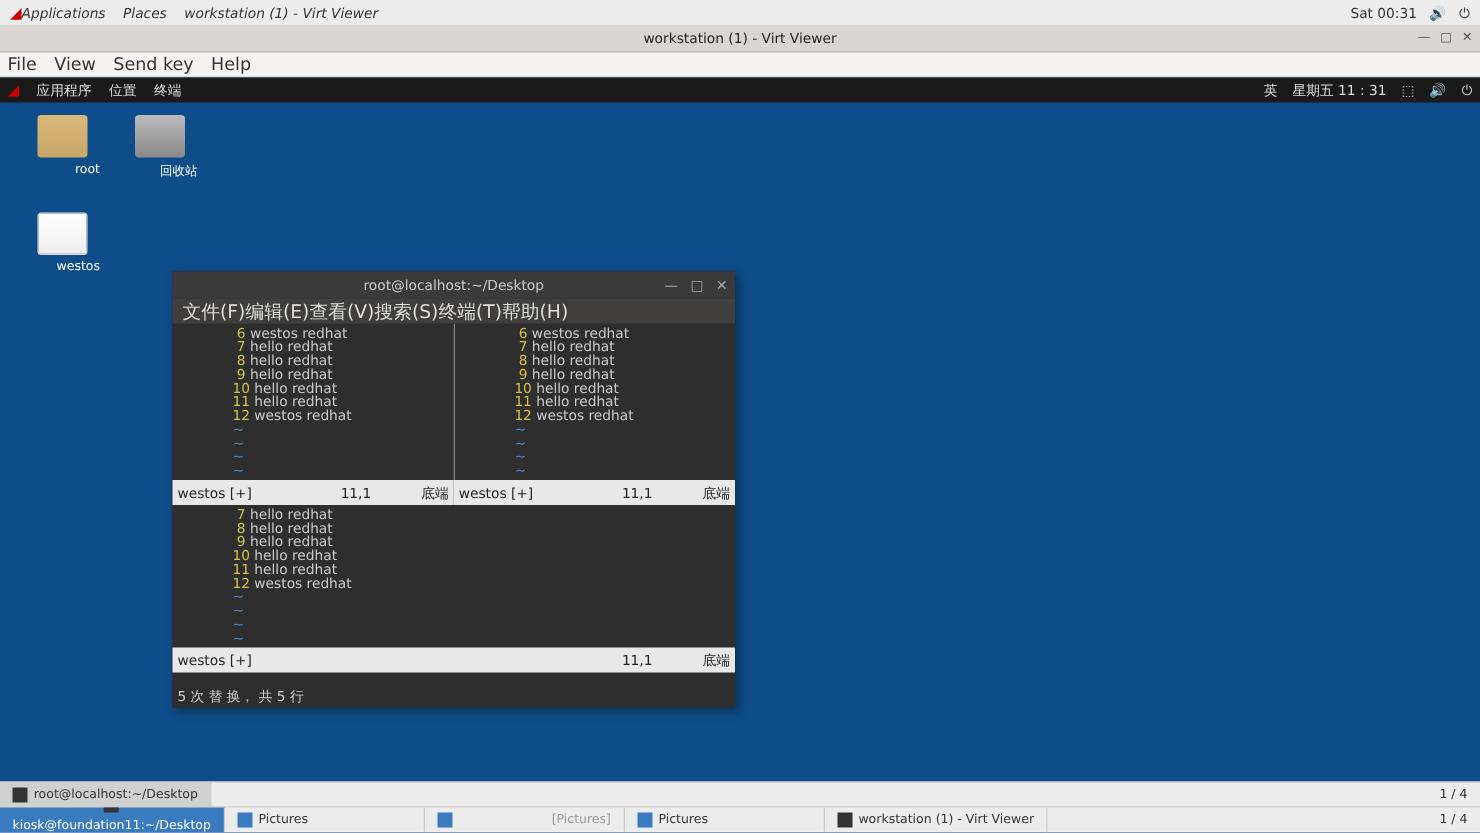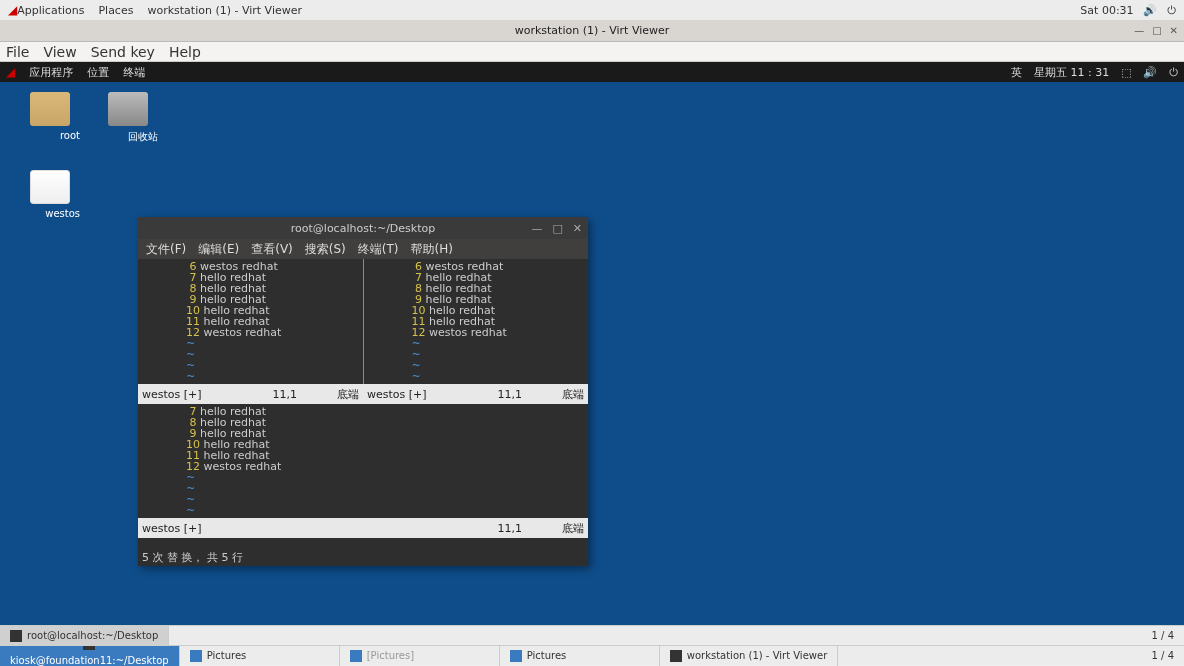--- a/index.html
+++ b/index.html
@@ -1,20 +1,20 @@
 <!DOCTYPE html>
 <html><head>
 <meta charset="utf-8">
 <style>
 * { margin:0; padding:0; box-sizing:border-box; font-family:"DejaVu Sans",sans-serif; }
 body { width:1184px; height:666px; background:#f0f0f0; overflow:hidden; position:relative; }
 
 
 .host-bar { height:20px; background:#ececec; display:flex; align-items:center; font-size:11px; color:#333; padding:0 8px; }
-.host-bar .left { display:flex; gap:14px; }
+.host-bar .left { display:flex; gap:14px;font-style:italic; }
 .host-bar .right { margin-left:auto; display:flex; gap:10px; align-items:center; }
 .red-hat { color:#c00; font-size:12px; }
 
 
 .vv-title { height:22px; background:#d9d6d2; display:flex; align-items:center; justify-content:center; font-size:11px; color:#222; position:relative; border-bottom:1px solid #bbb; }
 .vv-title .btns { position:absolute; right:6px; display:flex; gap:8px; font-size:10px; color:#555; }
 
 
 .vv-menu { height:20px; background:#f5f3f1; display:flex; align-items:center; font-size:14px; color:#333; padding:0 6px; gap:14px; border-bottom:1px solid #ccc; }
 
@@ -30,21 +30,21 @@
 .dicon { position:absolute; width:60px; text-align:right; color:#fff; font-size:10px; }
 .dicon .glyph { width:40px; height:34px; margin:0 auto 4px; display:flex; align-items:center; justify-content:center; font-size:26px; background:rgba(255,255,255,0.05); border-radius:3px; }
 .folder { background:linear-gradient(#d8b878,#c9a668)!important; border-radius:2px; }
 .trash { background:linear-gradient(#bbb,#888)!important; border-radius:50% 50% 20% 20%; }
 .textfile { background:linear-gradient(#fff,#eee)!important; border:1px solid #ddd; }
 
 
 .term-win { position:absolute; left:138px; top:155px; width:450px; background:#2e2e2e; box-shadow:3px 3px 8px rgba(0,0,0,0.4); }
 .term-title { height:22px; background:#3a3a3a; display:flex; align-items:center; justify-content:center; color:#ccc; font-size:11px; position:relative; }
 .term-title .wbtns { position:absolute; right:6px; display:flex; gap:10px; color:#aaa; font-size:11px; }
-.term-menu { height:20px; background:#403f3e; display:flex; align-items:center; gap:12px; padding:0 8px; color:#ddd; font-size:12px; }
+.term-menu { height:20px; background:#403f3e; display:flex; align-items:center; padding:0 8px; color:#ddd; font-size:15px; }
 .term-body { background:#2e2e2e; font-family:"DejaVu Sans Mono",monospace; font-size:11px; line-height:11px; color:#ccc; }
 
 .splits { display:flex; }
 .pane { flex:1; padding:2px 0 2px 4px; }
 .pane.left { border-right:1px solid #888; }
 .ln { white-space:pre;margin-left:44px; }
 .num { color:#d6c24a; }
 .tilde { color:#4a8fd6; }
 .statline { background:#e8e8e8; color:#222; display:flex; padding:0 4px; font-size:11px; height:20px; align-items:center; }
 .statline .mid { margin-left:auto; }
@@ -54,21 +54,21 @@
 
 
 .host-tasks { height:20px; background:#ececec; border-top:1px solid #ccc; display:flex; align-items:center; font-size:10px; color:#333; }
 .task { height:20px; padding:0 10px; display:flex; align-items:center; gap:5px; border-right:1px solid #ccc; }
 .task.active { background:#d0d0d0; }
 .task .ticon { width:12px; height:12px; background:#333; display:inline-block; }
 .task .ticon.img { background:#3a7abf; }
 .host-tasks .pager { margin-left:auto; padding:0 10px; }
 .row2 .task { min-width:160px; }
 .row2 .task.sel { background:#3a7abf; color:#fff;flex-direction:column; }
-.row2 .task.grey { color:#999; }
+.row2 .task.grey { color:#999;justify-content:space-between; }
 </style>
 </head>
 <body>
 
 <div class="host-bar">
   <span class="red-hat">◢</span>
   <div class="left">
     <span>Applications</span>
     <span>Places</span>
     <span>workstation (1) - Virt Viewer</span>

